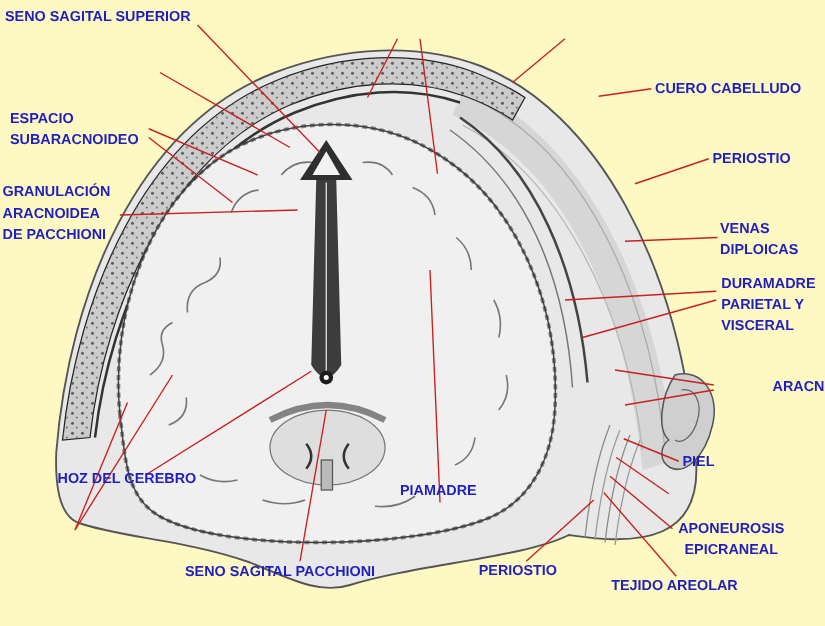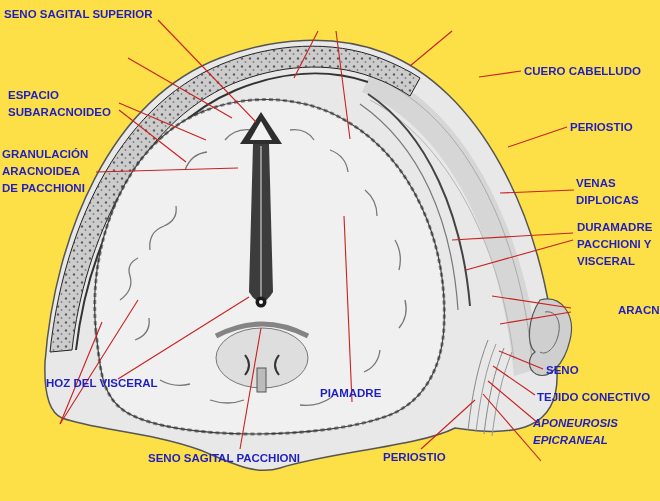--- a/index.html
+++ b/index.html
@@ -1,30 +1,30 @@
 <!DOCTYPE html>
 <html style="--label-color: #1f1fc0; --line-color: #c92020;"><head>
 <meta charset="utf-8">
 <style>
   html,body{margin:0;padding:0;background:#ffffff;}
   #stage{
-    position:relative;width:660px;height:501px;background:#fde047;overflow:hidden;
+    position:relative;width:660px;height:501px;background:#fef9c3;overflow:hidden;
     font-family:"Liberation Sans",sans-serif;
   }
   svg.layer{position:absolute;left:0;top:0;}
   #figure{z-index:1;}
   #leaders{z-index:2;}
   .lbl{
     position:absolute;z-index:3;
     font-weight:bold;font-size:11.5px;line-height:17px;
     color:var(--label-color,#1f1fc0);
     white-space:pre-line;
   }
   .lbl.right{text-align:right;}
-  .lbl.center{text-align:left;font-style:italic;}
+  .lbl.center{text-align:center;}
   .leader{stroke:var(--line-color,#c92020);stroke-width:1.1;}
 </style>
 </head>
 <body>
 
 <div id="stage">
 
   <svg id="figure" class="layer" width="660" height="501" viewBox="0 0 660 501">
     <defs>
       <pattern id="diploe" width="8" height="8" patternUnits="userSpaceOnUse">
@@ -140,25 +140,25 @@
   <div class="lbl" style="left:524px; top:63px;">CUERO CABELLUDO</div>
   <div class="lbl" style="left:8px;   top:87px;">ESPACIO
 SUBARACNOIDEO</div>
   <div class="lbl" style="left:570px; top:119px;">PERIOSTIO</div>
   <div class="lbl" style="left:2px;   top:146px;">GRANULACIÓN
 ARACNOIDEA
 DE PACCHIONI</div>
   <div class="lbl" style="left:576px; top:175px;">VENAS
 DIPLOICAS</div>
   <div class="lbl" style="left:577px; top:219px;">DURAMADRE
-PACCHIONI Y
+PARIETAL Y
 VISCERAL</div>
   <div class="lbl" style="left:574px; top:302px;margin-left:44px;">ARACNOIDES</div>
-  <div class="lbl" style="left:546px; top:362px;">SENO</div>
-  <div class="lbl" style="left:537px; top:389px;">TEJIDO CONECTIVO</div>
+  <div class="lbl" style="left:546px; top:362px;">PIEL</div>
   <div class="lbl center" style="left:533px; top:415px; width:104px;">APONEUROSIS
 EPICRANEAL</div>
+  <div class="lbl" style="left:489px; top:461px;">TEJIDO AREOLAR</div>
   <div class="lbl" style="left:383px; top:449px;">PERIOSTIO</div>
   <div class="lbl" style="left:148px; top:450px;">SENO SAGITAL PACCHIONI</div>
   <div class="lbl" style="left:320px; top:385px;">PIAMADRE</div>
-  <div class="lbl" style="left:46px;  top:375px;">HOZ DEL VISCERAL</div>
+  <div class="lbl" style="left:46px;  top:375px;">HOZ DEL CEREBRO</div>
 
 </div>
 
 </body></html>

